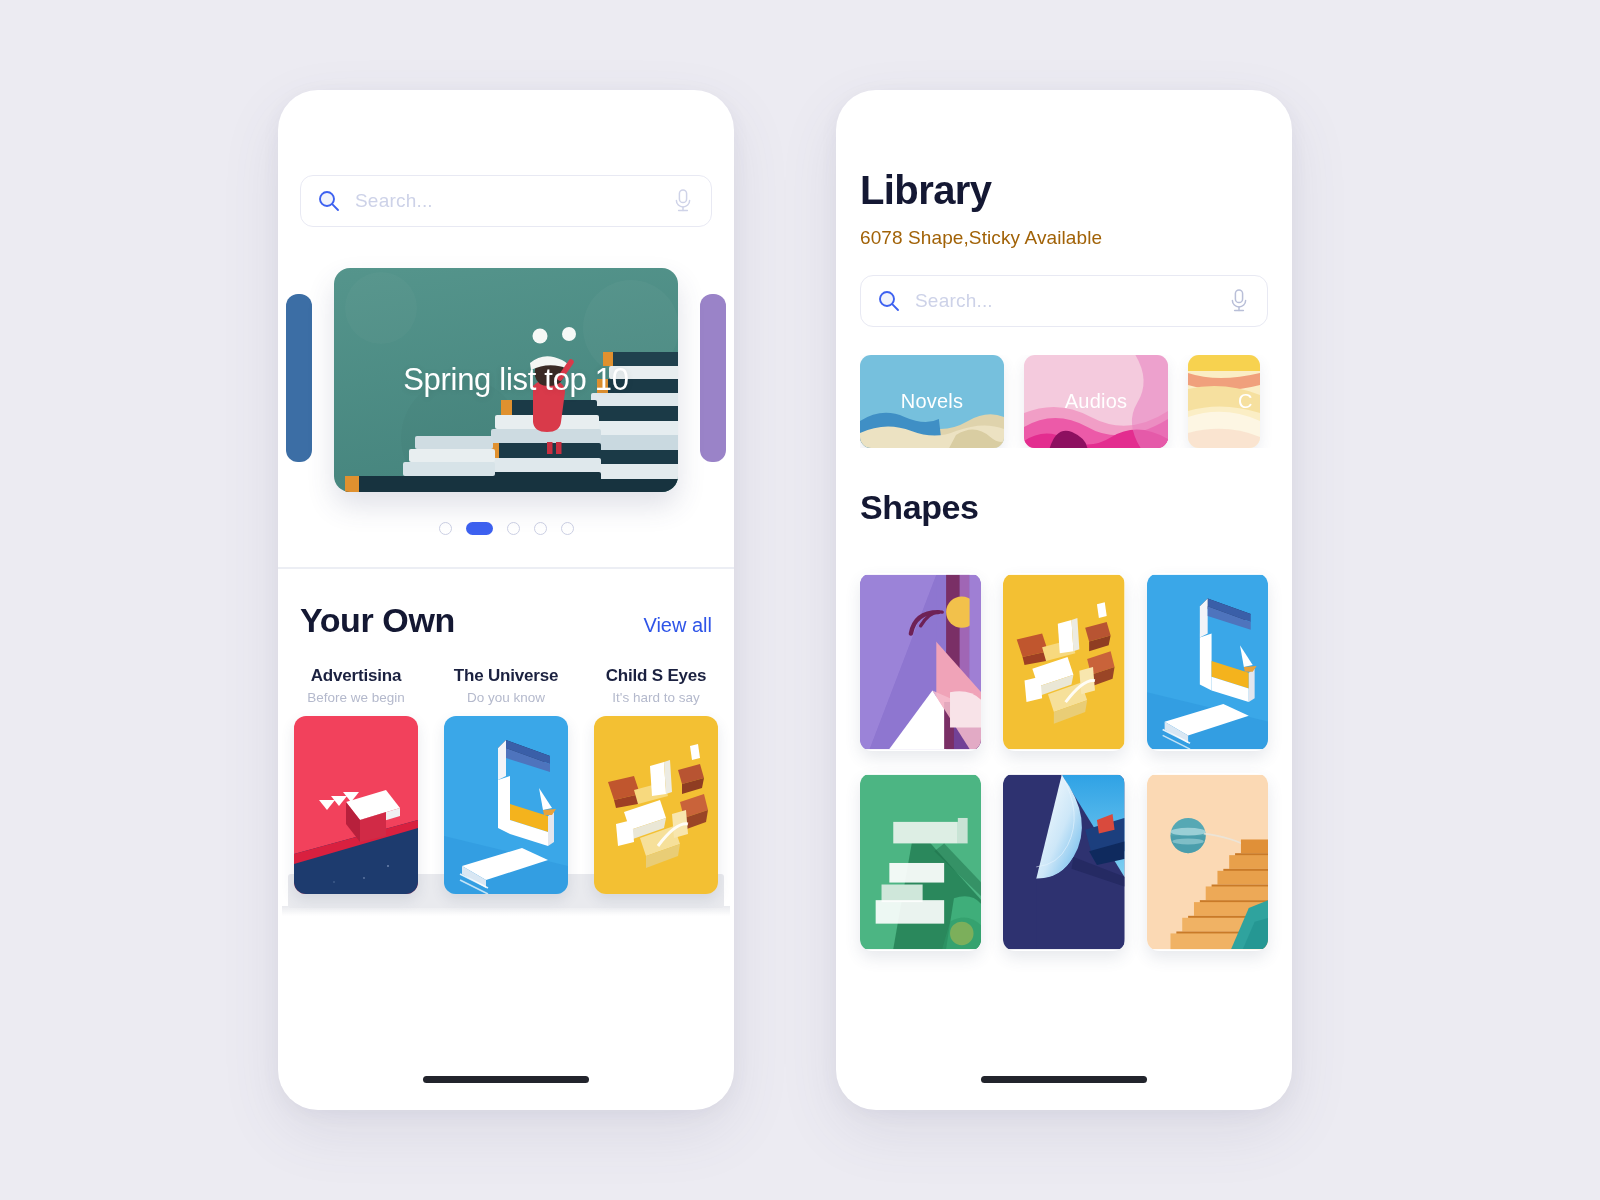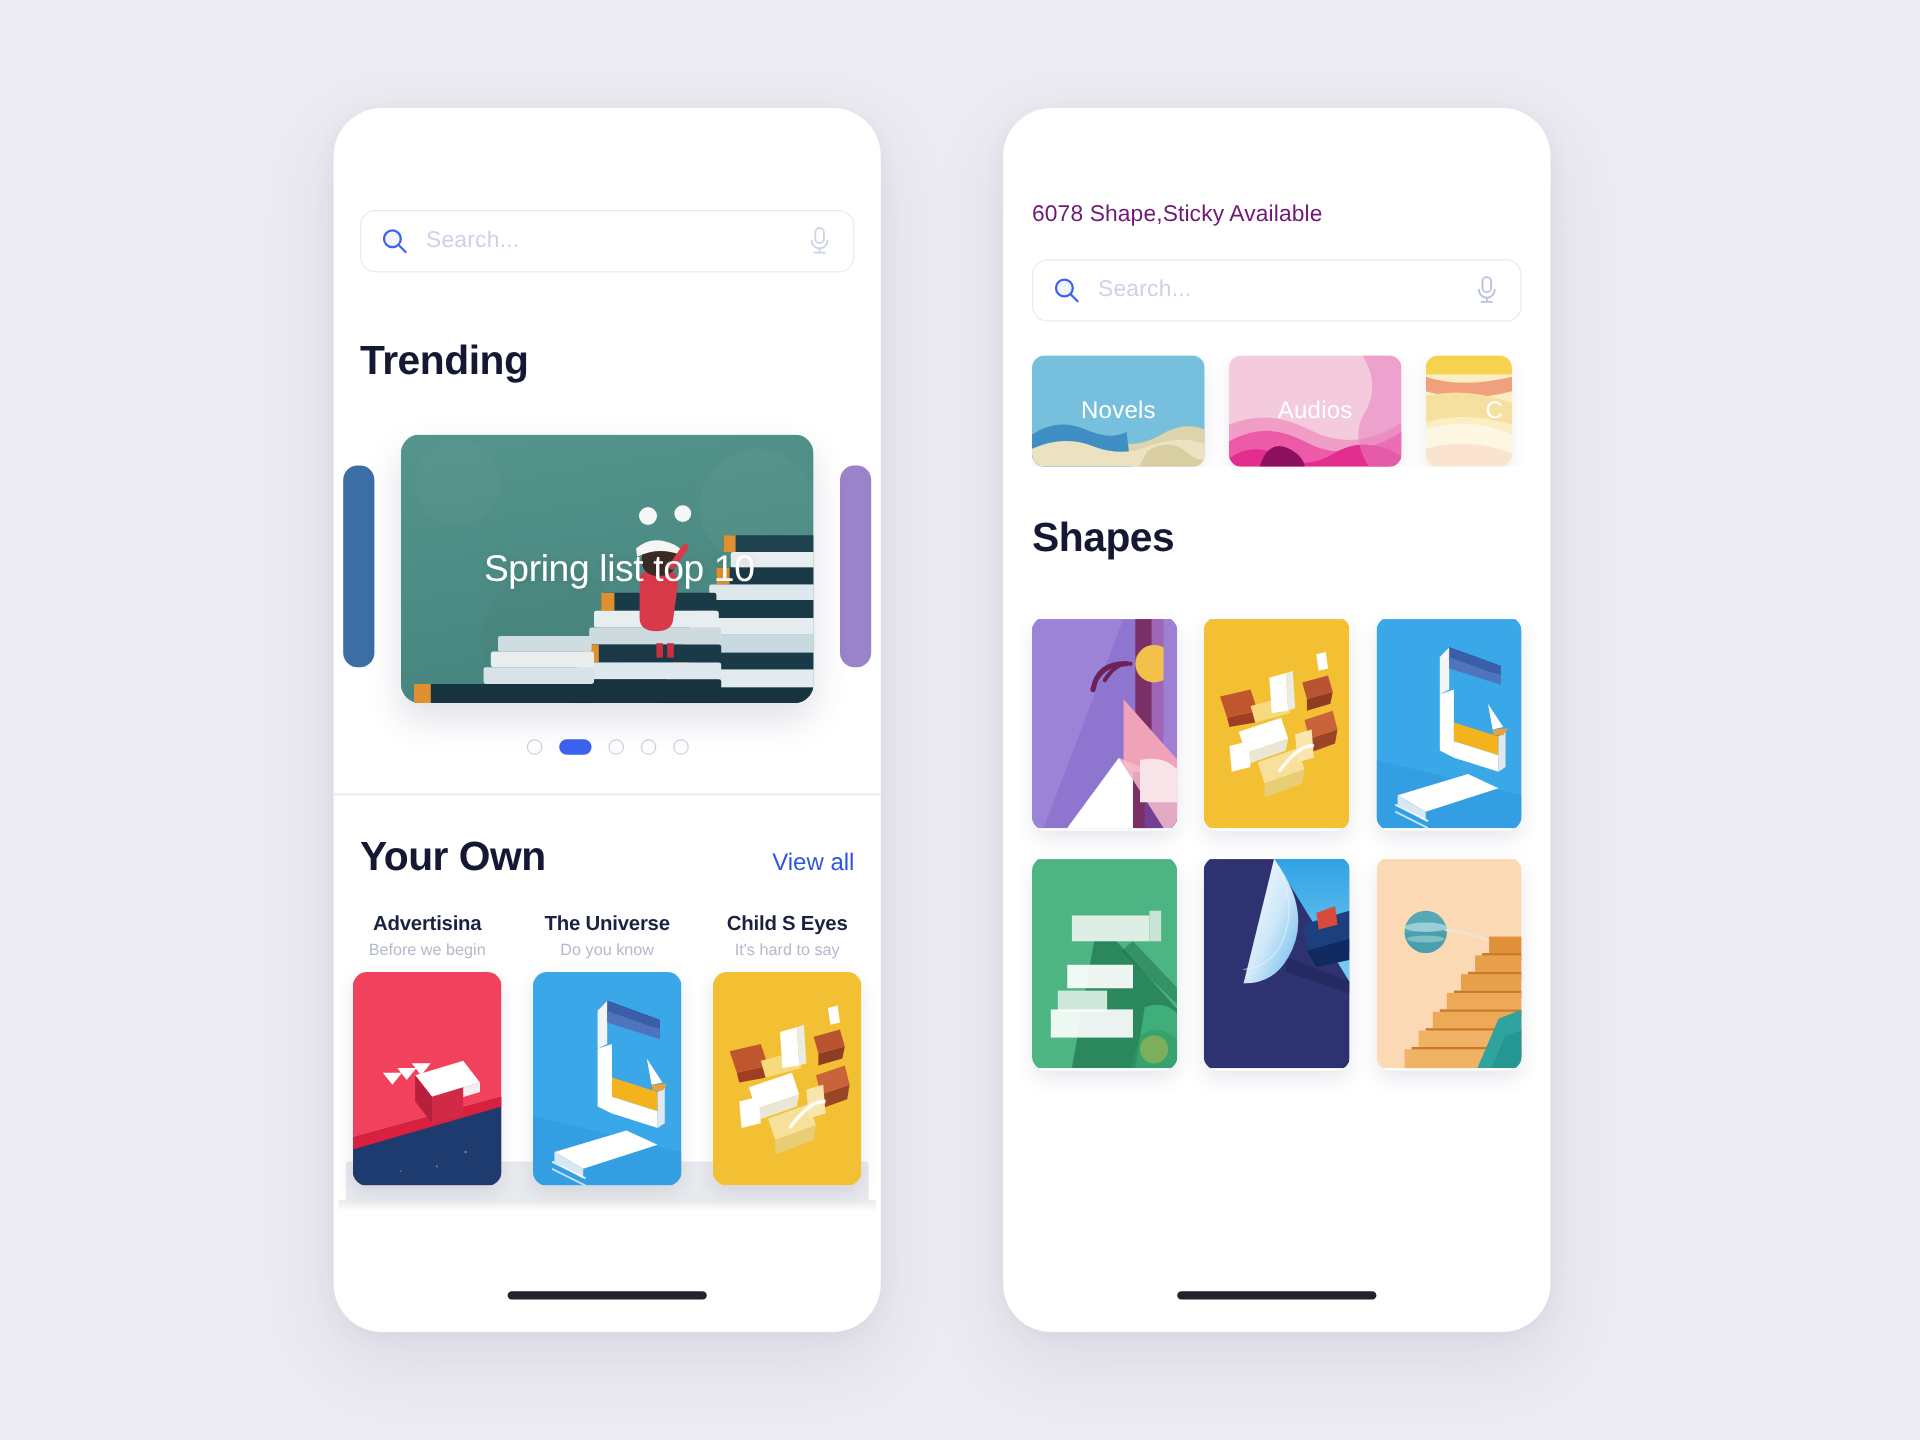--- a/index.html
+++ b/index.html
@@ -215,23 +215,23 @@
 
   
   .right-pad { padding: 78px 24px 0 24px; }
   .lib-title {
     font-size: 40px;
     font-weight: 700;
     color: #141833;
     letter-spacing: -0.6px;
   }
   .lib-sub {
-    margin-top: 0;
+    margin-top: 14px;
     font-size: 19px;
-    color: #701a75;
+    color: #a16207;
     letter-spacing: 0.1px;
   }
   .right-search { margin-top: 26px; }
 
   .chips {
     display: flex;
     gap: 20px;
     margin-top: 28px;
     margin-right: -24px;
     overflow: hidden;
@@ -291,21 +291,20 @@
         </svg>
         <input class="search-input" type="text" placeholder="Search..." style="">
         <svg class="mic" viewBox="0 0 20 26">
           <rect x="6.4" y="2" width="7.2" height="12.5" rx="3.6" fill="none" stroke="#cfd3e8" stroke-width="1.5"></rect>
           <path d="M3.4 12.4a6.6 6.6 0 0 0 13.2 0" fill="none" stroke="#cfd3e8" stroke-width="1.5" stroke-linecap="round"></path>
           <line x1="10" y1="19" x2="10" y2="22.4" stroke="#cfd3e8" stroke-width="1.5" stroke-linecap="round"></line>
           <line x1="5.6" y1="22.6" x2="14.4" y2="22.6" stroke="#cfd3e8" stroke-width="1.5" stroke-linecap="round"></line>
         </svg>
       </div>
 
-      <div class="section-title" id="trending-title">Trending</div>
 
       <div class="carousel">
         <div class="peek peek-left"></div>
         <div class="peek peek-right"></div>
 
         <div class="hero">
           <svg viewBox="0 0 390 224" preserveAspectRatio="xMidYMid slice">
             <defs>
               <linearGradient id="tealbg" x1="0" y1="0" x2="0.3" y2="1">
                 <stop offset="0%" stop-color="#55958c"></stop>
@@ -466,20 +465,21 @@
 
       </div>
     </div>
 
     <div class="home-indicator"></div>
   </div>
 
   <div class="phone phone-right">
     <div class="right-pad">
 
+      <div class="lib-title">Library</div>
       <div class="lib-sub">6078 Shape,Sticky Available</div>
 
       <div class="search-bar right-search">
         <svg class="mag" viewBox="0 0 24 24">
           <circle cx="10" cy="10" r="7" fill="#f2f4fb" stroke="#3d61f0" stroke-width="1.9"></circle>
           <line x1="15.2" y1="15.2" x2="21" y2="21" stroke="#3d61f0" stroke-width="1.9" stroke-linecap="round"></line>
         </svg>
         <input class="search-input" type="text" placeholder="Search..." style="">
         <svg class="mic" viewBox="0 0 20 26">
           <rect x="6.4" y="2" width="7.2" height="12.5" rx="3.6" fill="none" stroke="#b9bfd8" stroke-width="1.5"></rect>

